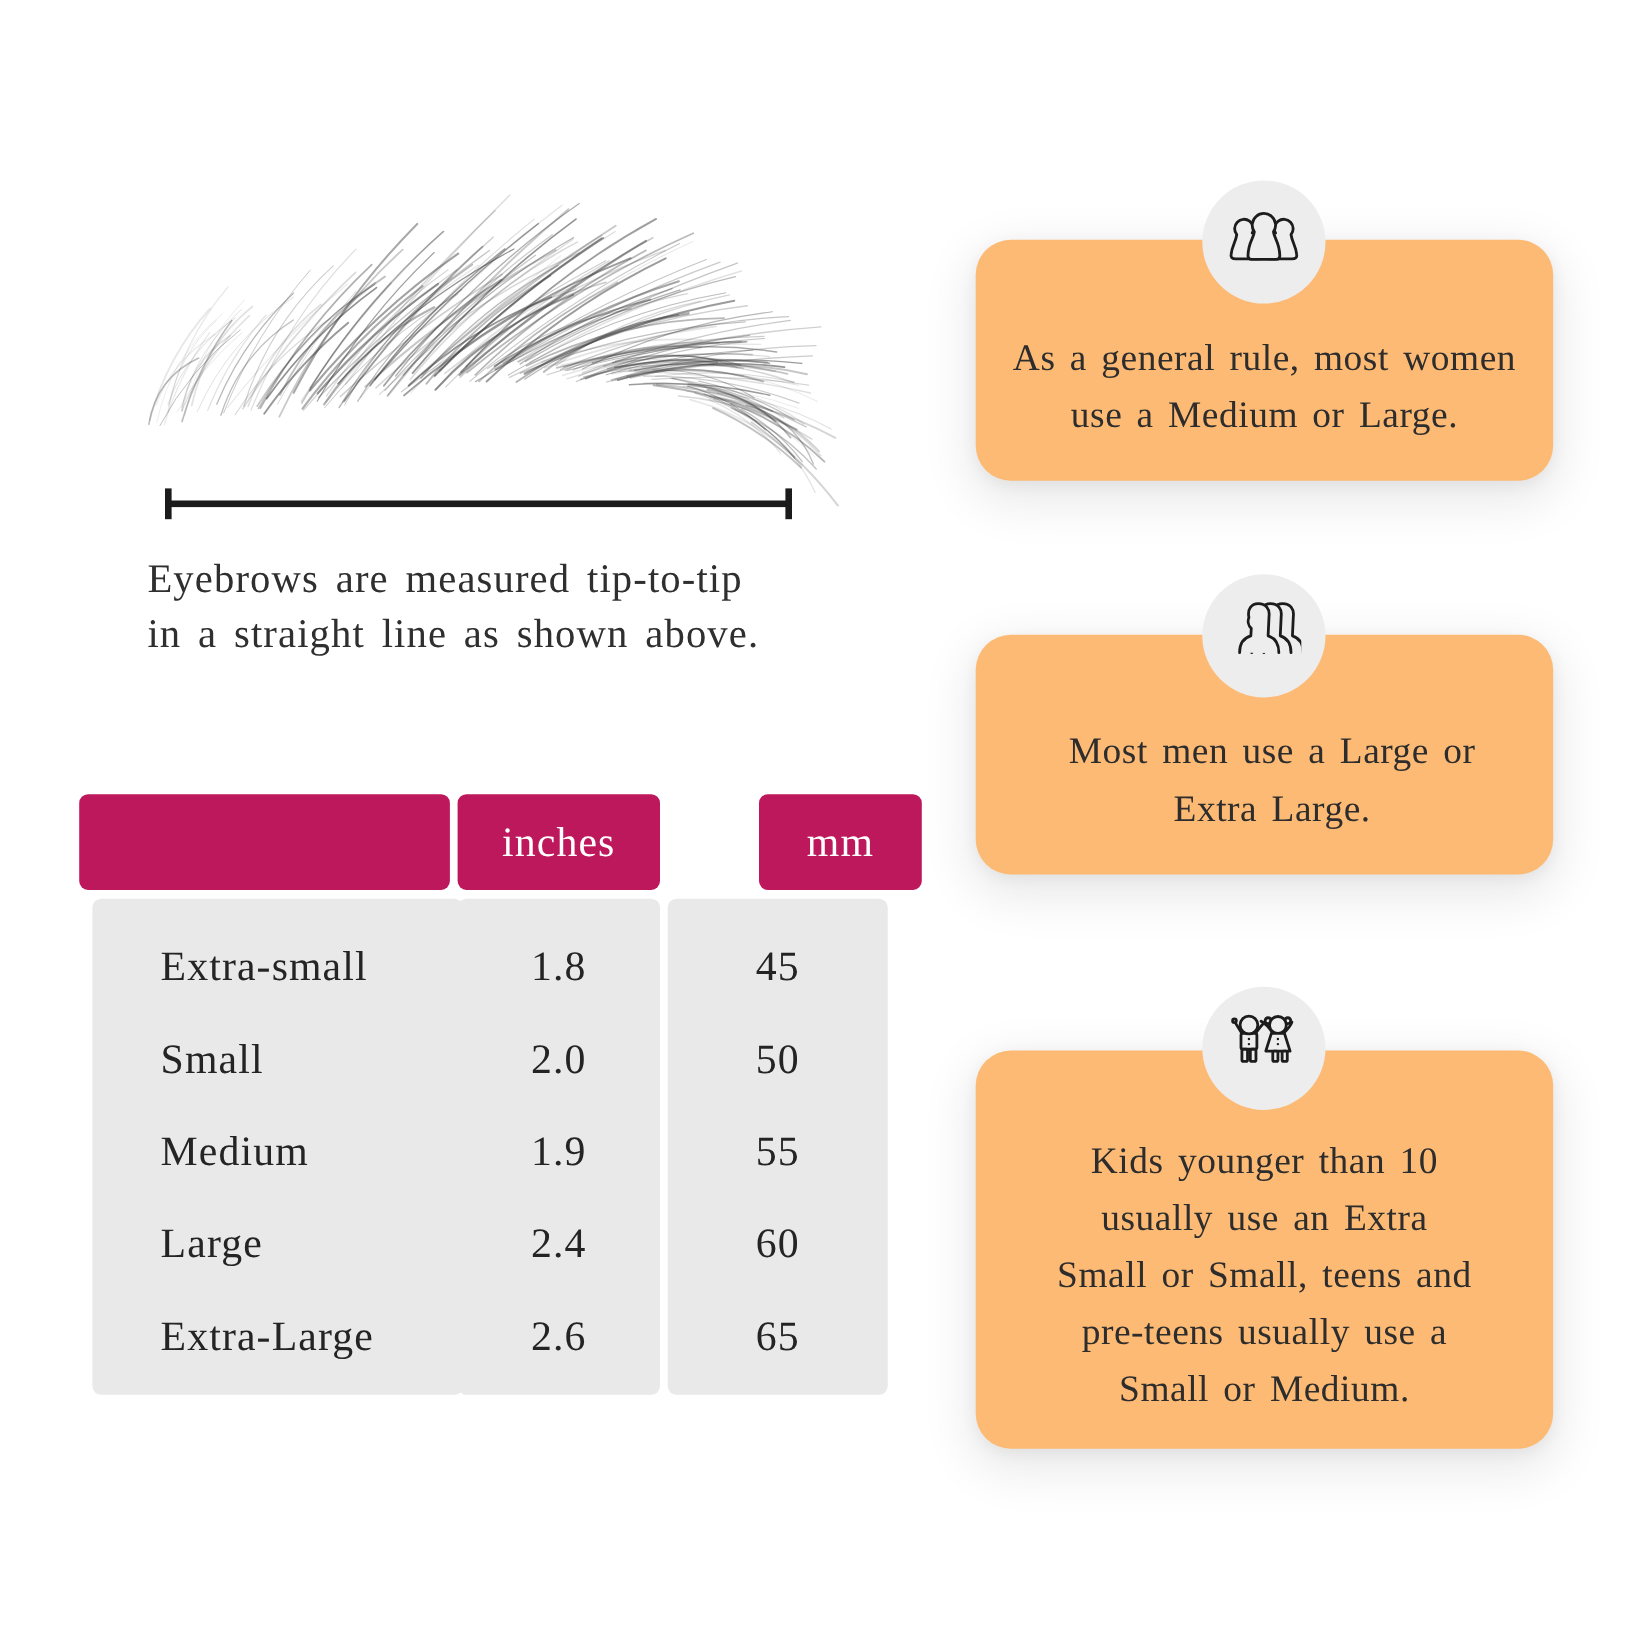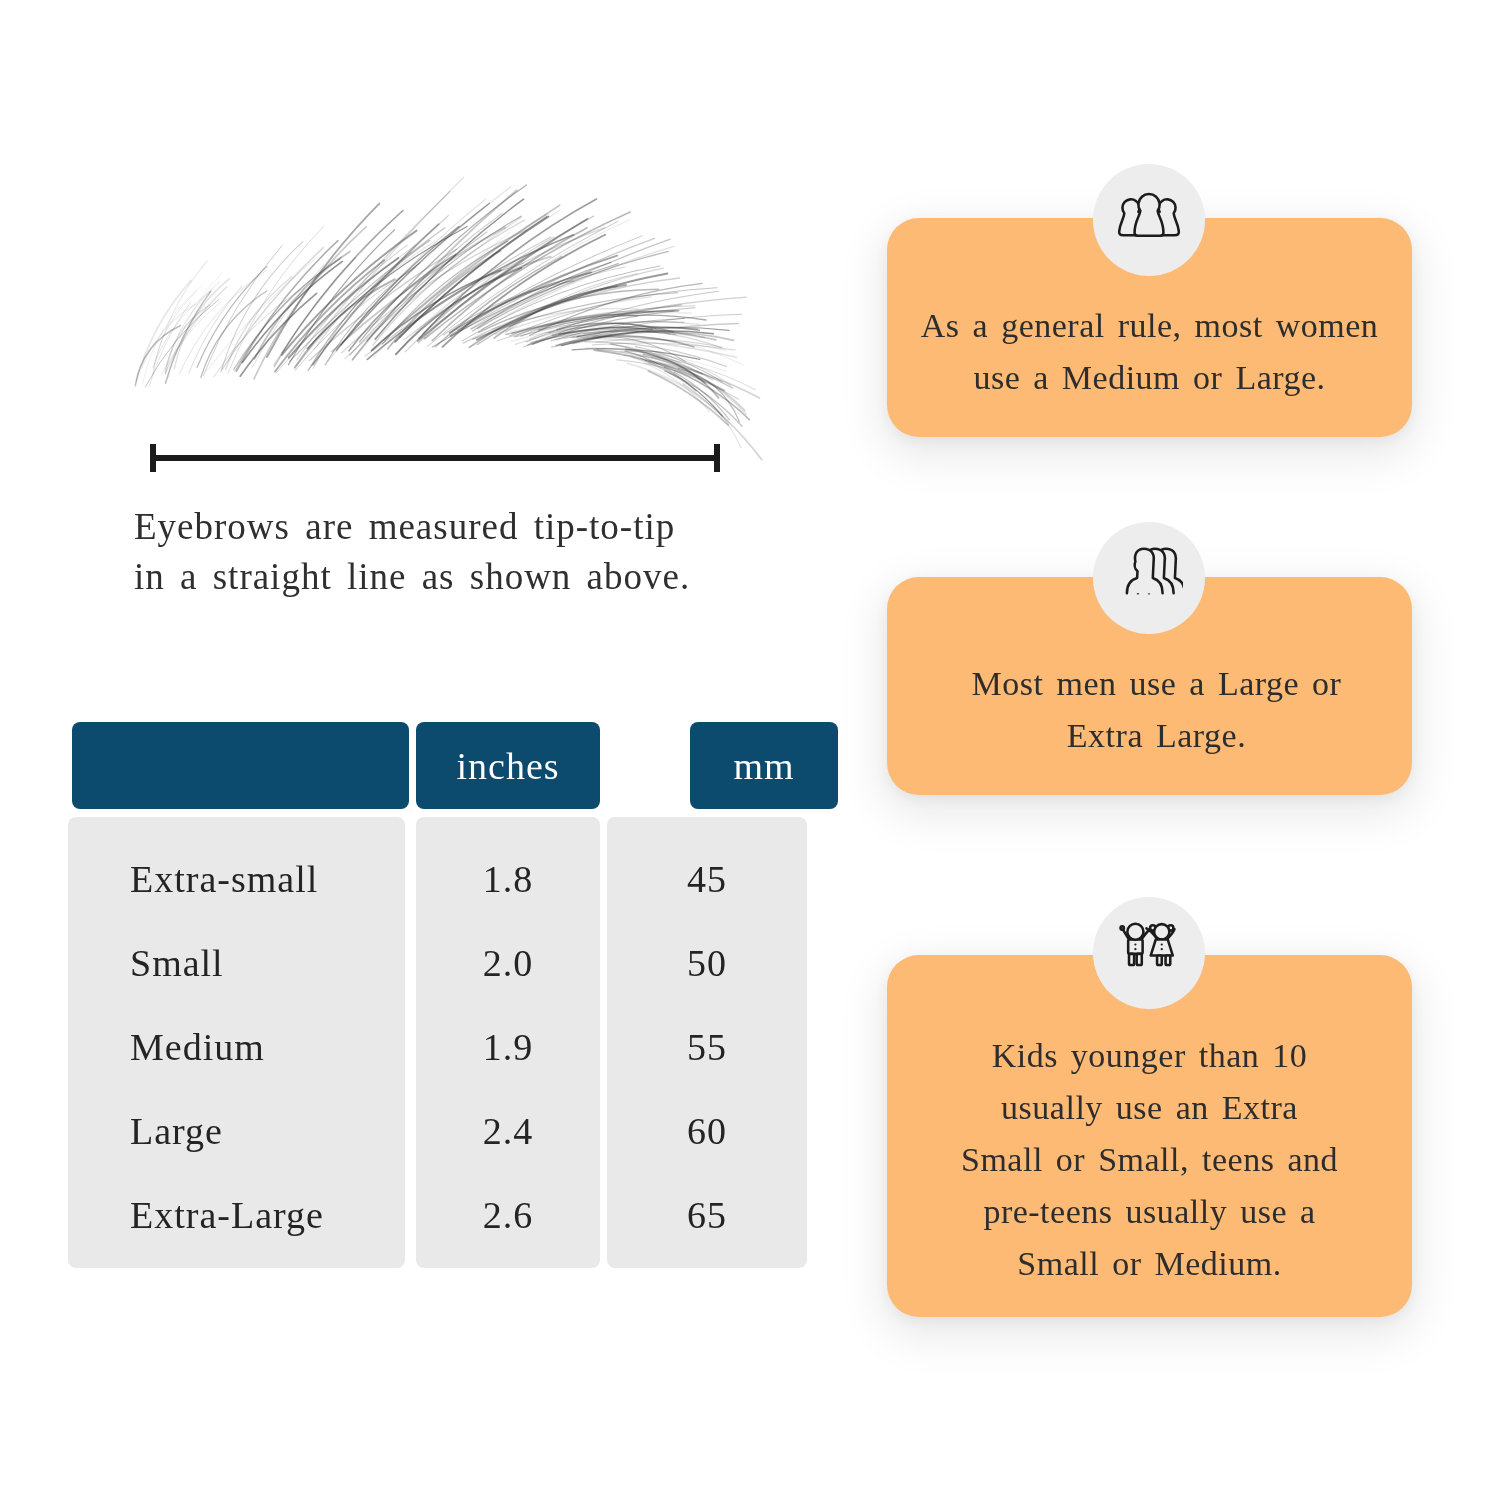--- a/index.html
+++ b/index.html
@@ -15,32 +15,32 @@
   .measure-line .cap{position:absolute;top:0;width:6px;height:28px;background:#1b1b1b;}
   .measure-line .cap.l{left:0;}
   .measure-line .cap.r{right:0;}
   .caption{
     position:absolute;left:134px;top:502px;margin:0;
     font-size:37px;line-height:50px;color:#2f2f2f;
     letter-spacing:1px;word-spacing:5px;white-space:pre-line;
   }
   
   .th{
-    position:absolute;top:722px;height:87px;background:#0c4a6e;border-radius:8px;
+    position:absolute;top:722px;height:87px;background:#be185d;border-radius:8px;
     color:#ffffff;display:flex;align-items:center;justify-content:center;
     font-size:38px;letter-spacing:1px;
   }
   .th.c1{left:72px;width:337px;}
   .th.c2{left:416px;width:184px;}
   .th.c3{left:642px;width:148px;margin-left:48px;}
   .col{
     position:absolute;top:817px;height:451px;background:#e9e9e9;border-radius:8px;
     box-sizing:border-box;display:flex;flex-direction:column;padding:20px 0 11px 0;
   }
-  .col.c1{left:68px;width:337px;}
+  .col.c1{left:84px;width:337px;}
   .col.c2{left:416px;width:184px;}
   .col.c3{left:607px;width:200px;}
   .cell{
     height:84px;flex:0 0 84px;display:flex;align-items:center;justify-content:center;
     font-size:38px;color:#242424;letter-spacing:1px;
   }
   .col.c1 .cell{justify-content:flex-start;padding-left:62px;}
   
   .card{
     position:absolute;left:887px;width:525px;background:#fdba74;border-radius:32px;

